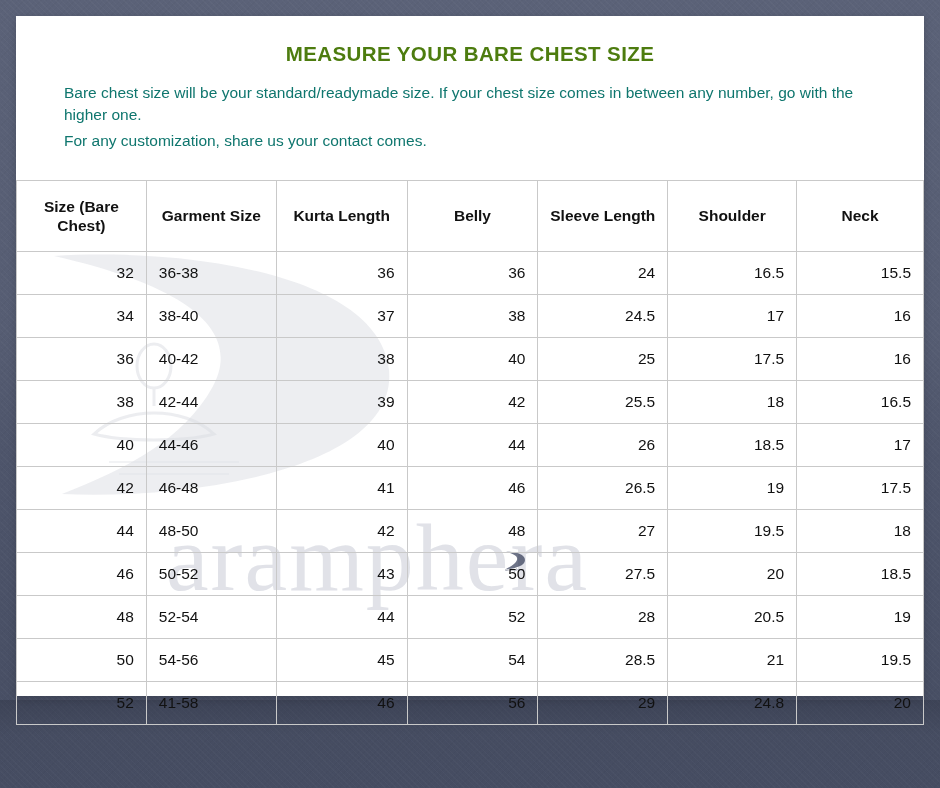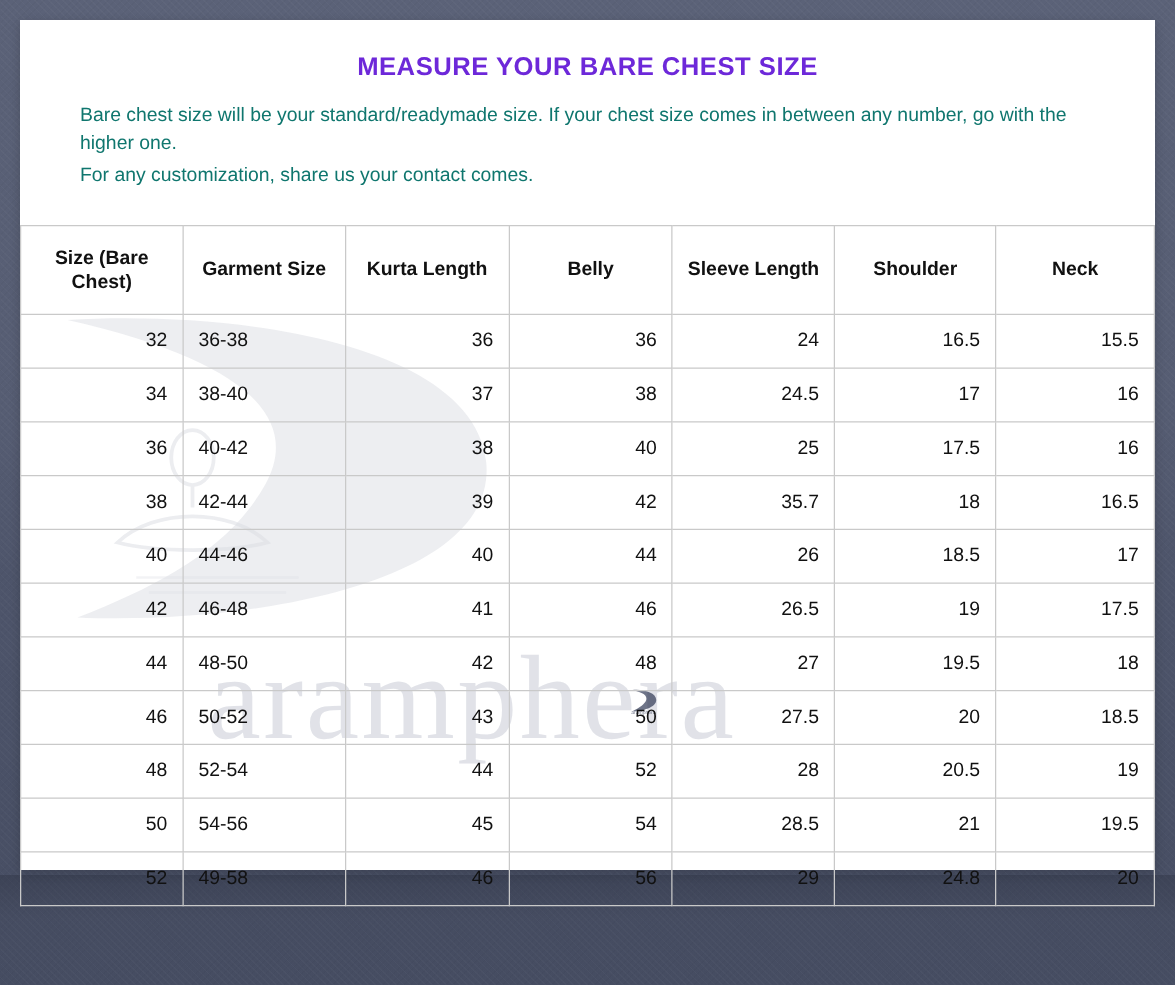--- a/index.html
+++ b/index.html
@@ -50,21 +50,21 @@
 
   .header-block {
     position: relative;
     z-index: 3;
     padding: 26px 32px 0 32px;
   }
   .title {
     text-align: center;
     font-size: 20.5px;
     font-weight: bold;
-    color: #6d28d9;
+    color: #4d7c0f;
     letter-spacing: 0.4px;
     margin: 0 0 16px 0;
   }
   .intro {
     font-size: 15.5px;
     color: #0f766e;
     line-height: 1.42;
     margin: 0 0 2px 0;
     padding: 0 16px 0 16px;
   }
@@ -239,21 +239,21 @@
           <td class="num">40</td>
           <td class="num">25</td>
           <td class="num">17.5</td>
           <td class="num">16</td>
         </tr>
         <tr>
           <td class="num">38</td>
           <td class="rangecell">42-44</td>
           <td class="num">39</td>
           <td class="num">42</td>
-          <td class="num">35.7</td>
+          <td class="num">25.5</td>
           <td class="num">18</td>
           <td class="num">16.5</td>
         </tr>
         <tr>
           <td class="num">40</td>
           <td class="rangecell">44-46</td>
           <td class="num">40</td>
           <td class="num">44</td>
           <td class="num">26</td>
           <td class="num">18.5</td>
@@ -299,21 +299,21 @@
           <td class="num">50</td>
           <td class="rangecell">54-56</td>
           <td class="num">45</td>
           <td class="num">54</td>
           <td class="num">28.5</td>
           <td class="num">21</td>
           <td class="num">19.5</td>
         </tr>
         <tr>
           <td class="num">52</td>
-          <td class="rangecell">49-58</td>
+          <td class="rangecell">41-58</td>
           <td class="num">46</td>
           <td class="num">56</td>
           <td class="num">29</td>
           <td class="num">24.8</td>
           <td class="num">20</td>
         </tr>
       </tbody>
     </table>
   </div>
 </div>

